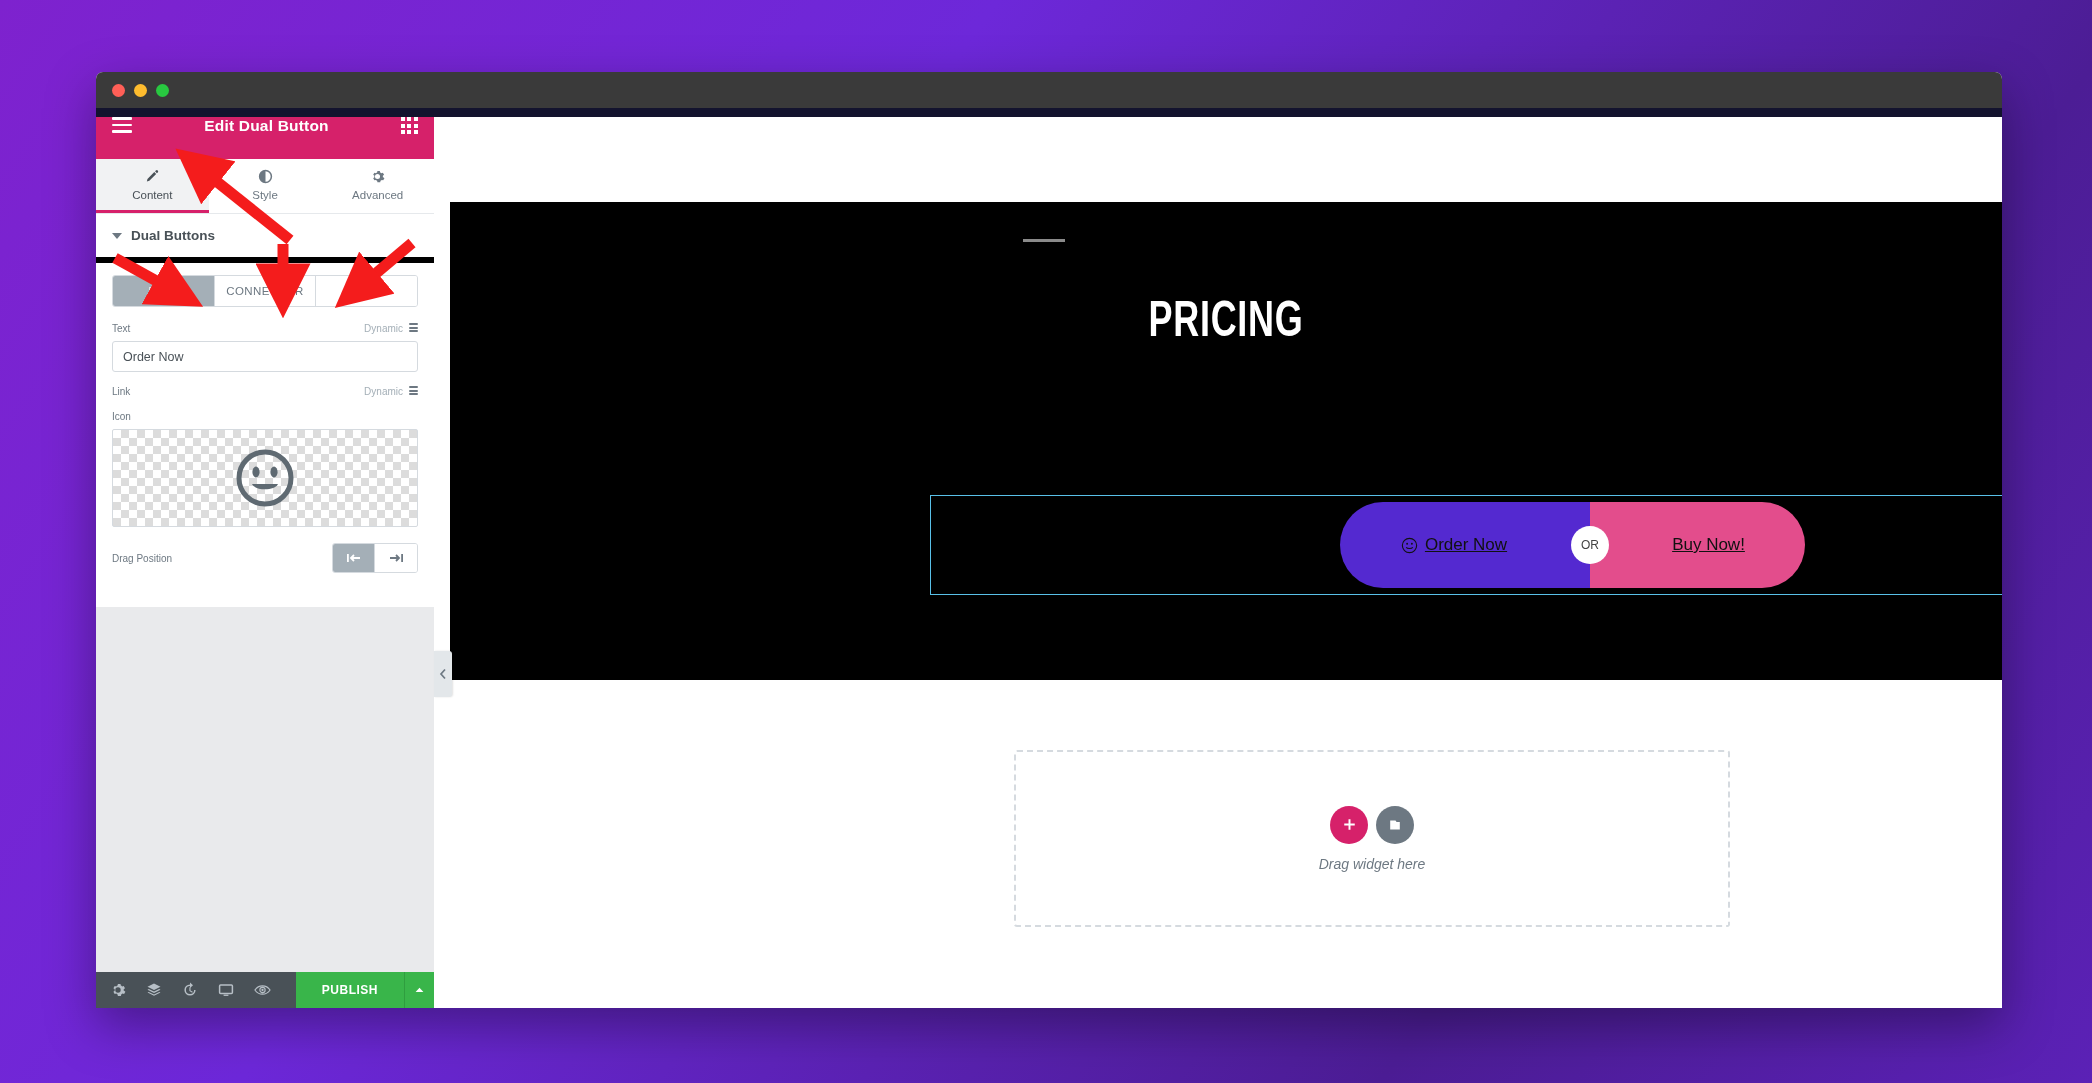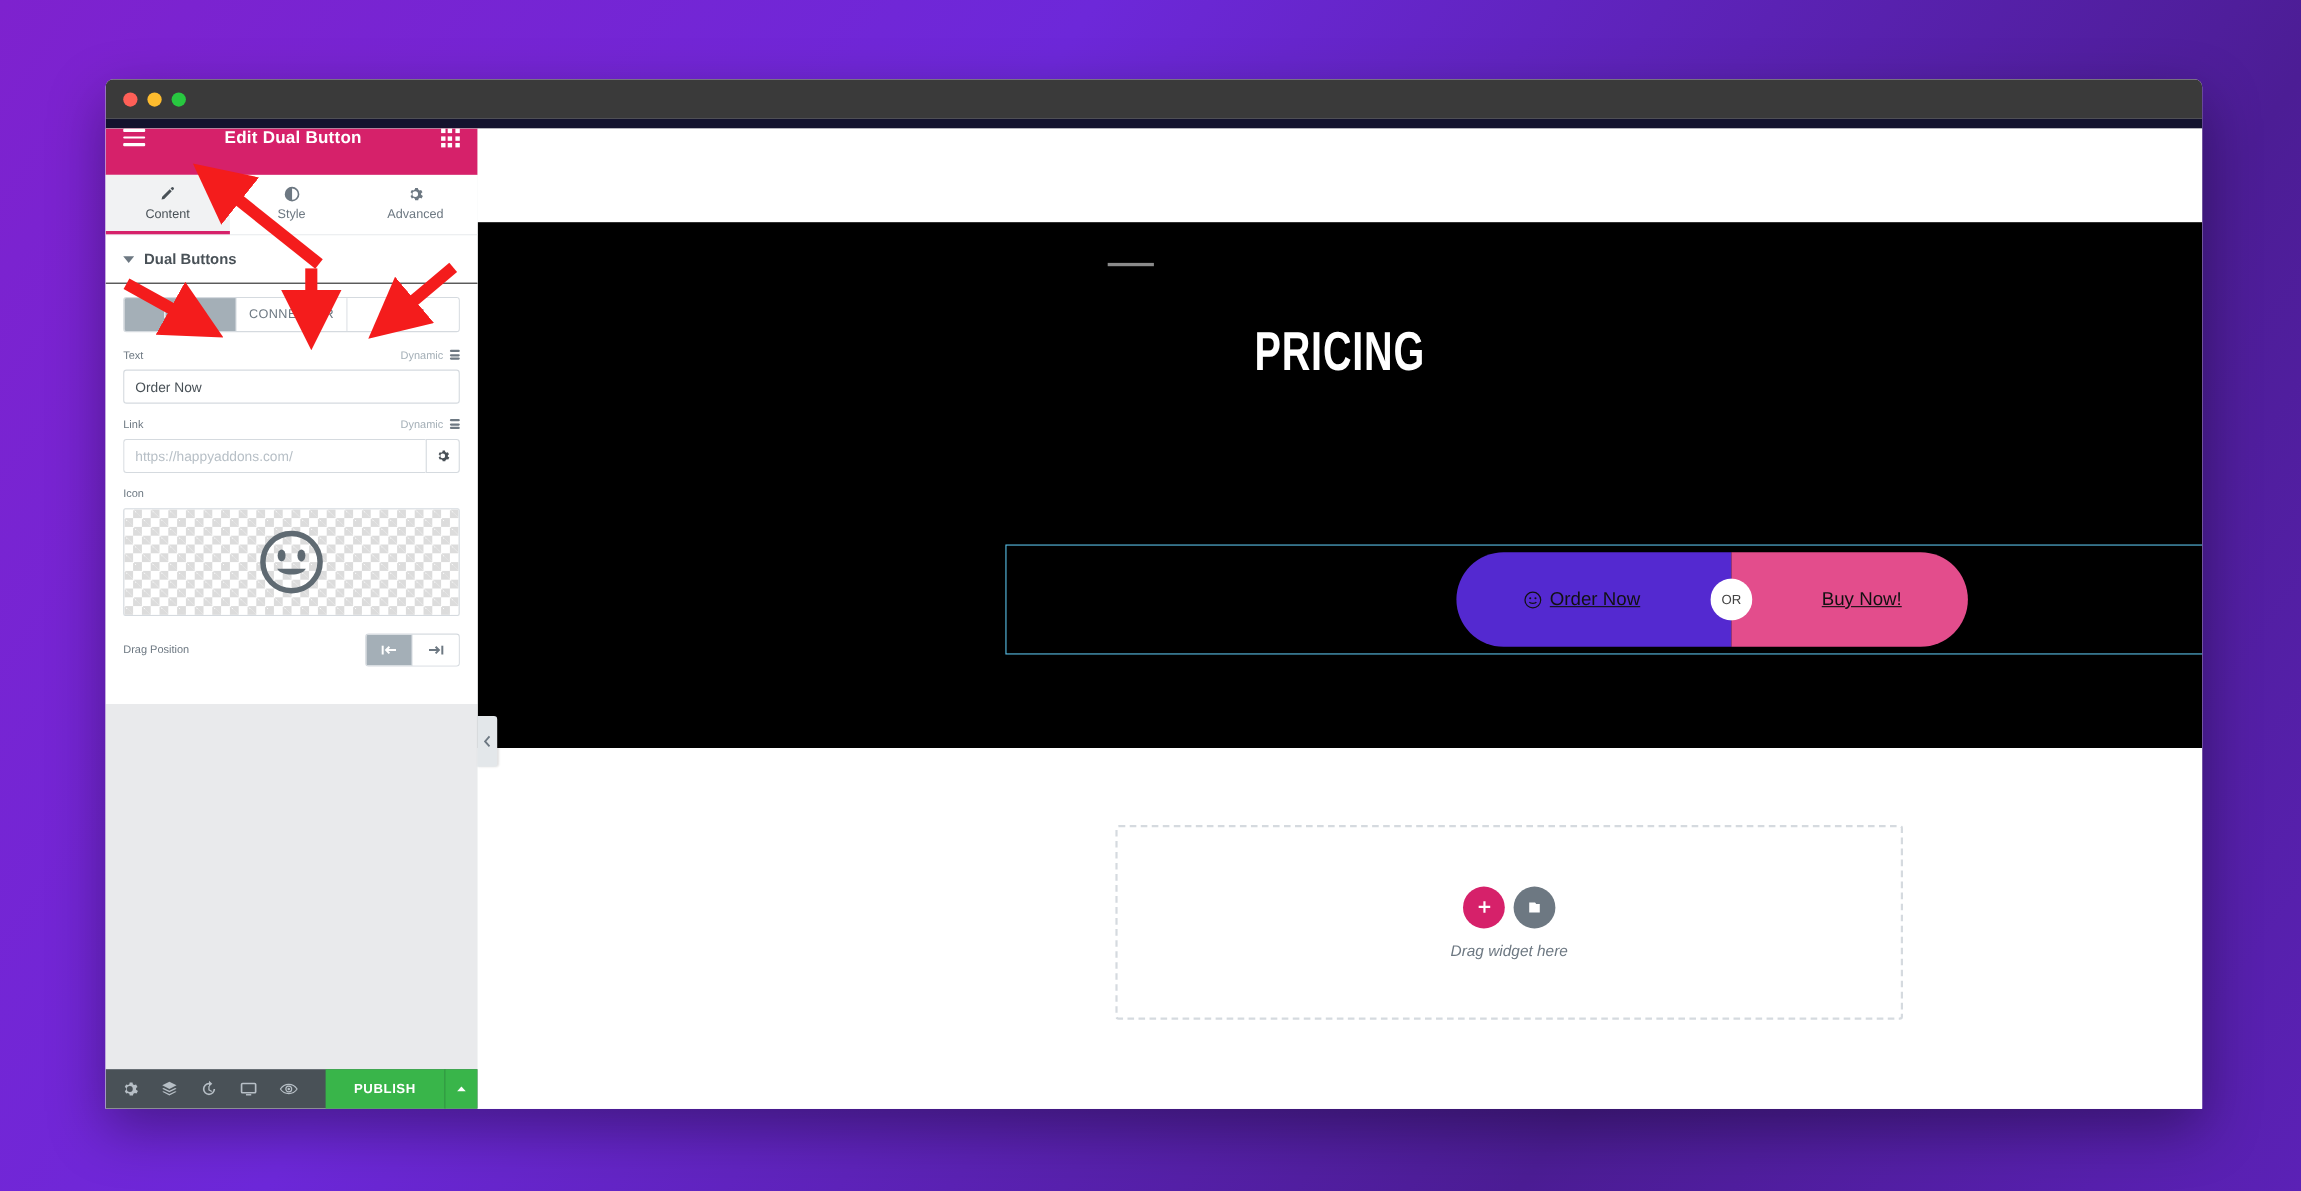--- a/index.html
+++ b/index.html
@@ -56,21 +56,21 @@
     flex: 1; text-align: center; padding: 10px 0 9px;
     font-size: 11.5px; color: #6d7882; cursor: pointer;
     border-bottom: 3px solid transparent;
   }
   .tab.active { background: #f1f2f3; border-bottom-color: #d6216a; color: #495157; }
   .tab svg { display:block; margin: 0 auto 5px; }
 
   .section-head {
     display: flex; align-items: center; gap: 9px;
     padding: 14px 16px; background: #fff;
-    border-bottom: 1px solid #000000;
+    border-bottom: 6px solid #000000;
   }
   .caret { width: 0; height: 0; border-left: 5px solid transparent; border-right: 5px solid transparent; border-top: 6px solid #6d7882; }
   .section-head .label { font-size: 13.5px; font-weight: bold; color: #495157; }
 
   .panel-content { background: #fff; padding: 12px 16px 18px; }
 
   .seg {
     display: flex; border: 1px solid #d5dadf; border-radius: 3px; overflow: hidden;
     margin-bottom: 16px;
   }
@@ -161,21 +161,21 @@
     position: absolute; left: 338px; top: 534px;
     width: 18px; height: 46px; background: #e3e7ea;
     border-radius: 0 3px 3px 0; display: flex; align-items: center; justify-content: center;
     cursor: pointer; z-index: 6; box-shadow: 1px 0 2px rgba(0,0,0,.12);
   }
 
   
   .canvas { flex: 1; background: #fff; position: relative; overflow: hidden; }
   .canvas-top { height: 85px; background: #fff; }
   .hero {
-    background: #000; padding: 0; position: relative; height: 478px;
+    background: #000; padding: 0; position: relative; height: 478px; margin-left: 16px;
   }
   .hero-dash {
     position: absolute; left: 573px; top: 37px;
     width: 42px; height: 3px; background: #8a8a8a;
   }
   .hero-title {
     text-align: center; color: #fff; font-size: 50px; font-weight: bold;
     letter-spacing: 1px; padding-top: 88px;
     font-family: "Liberation Sans Narrow", "Liberation Sans", sans-serif;
     transform: scaleX(.72); transform-origin: center;
@@ -319,28 +319,20 @@
         <div class="field">
           <div class="field-label-row">
             <span class="field-label">Link</span>
             <span class="dynamic">
               <span>Dynamic</span>
               <span class="db-icon">
                   <i></i>
                   <i></i>
                   <i></i>
                 </span>
-            </span>
-          </div>
-          <div class="linkrow">
-            <input class="txtinput" type="text" placeholder="https://happyaddons.com/" style="">
-            <span class="linkgear">
-              <svg width="13" height="13" viewBox="0 0 16 16">
-                <path d="M8 5.3A2.7 2.7 0 1 0 8 10.7 2.7 2.7 0 0 0 8 5.3zm6.1 3.5l1.3 1-1.3 2.3-1.6-.5a5.9 5.9 0 0 1-1.3.8l-.3 1.6H7.9l-.3-1.6a5.9 5.9 0 0 1-1.3-.8l-1.6.5L3.4 9.8l1.3-1a5.6 5.6 0 0 1 0-1.6l-1.3-1 1.3-2.3 1.6.5a5.9 5.9 0 0 1 1.3-.8l.3-1.6h2.6l.3 1.6c.5.2.9.5 1.3.8l1.6-.5 1.3 2.3-1.3 1a5.6 5.6 0 0 1 0 1.6z" fill="#495157"></path>
-              </svg>
             </span>
           </div>
         </div>
 
         <div class="field">
           <div class="field-label-row">
             <span class="field-label">Icon</span>
           </div>
           <div class="icon-preview">
             <svg width="64" height="64" viewBox="0 0 64 64">

